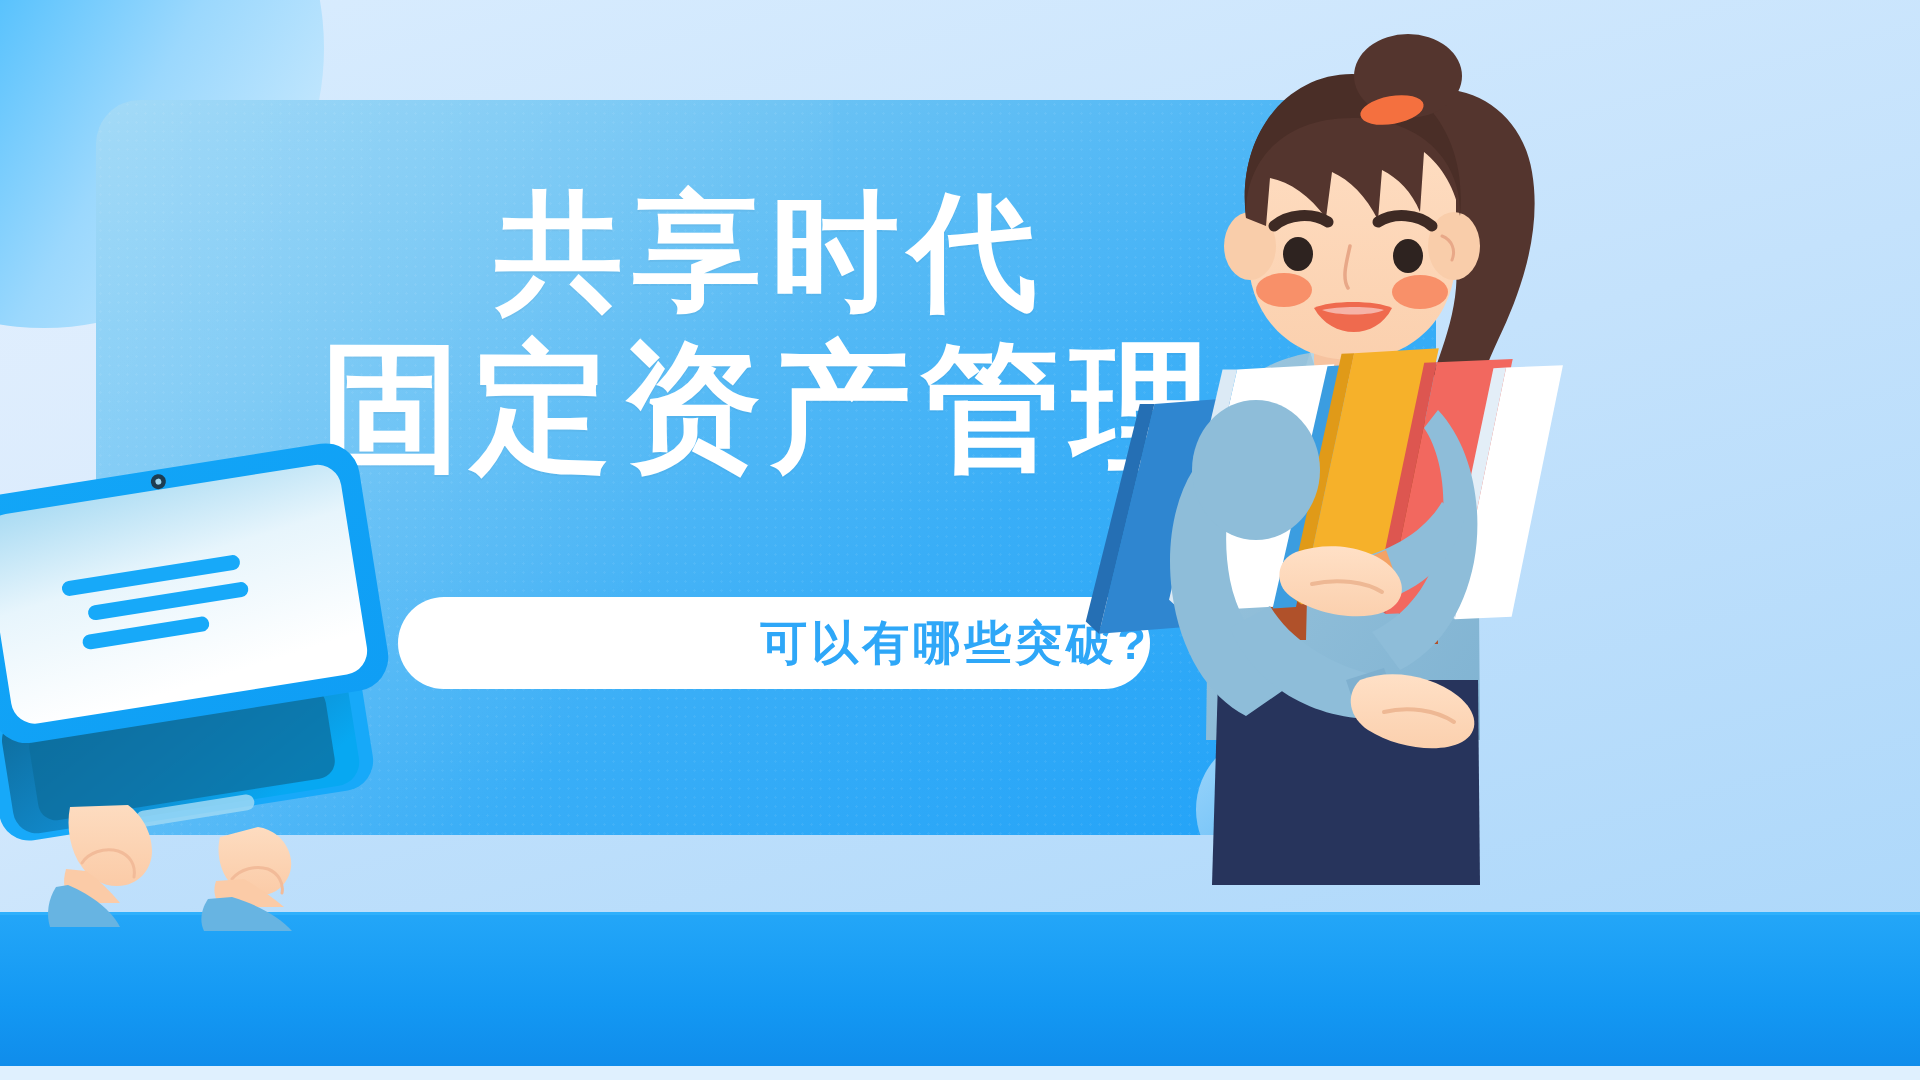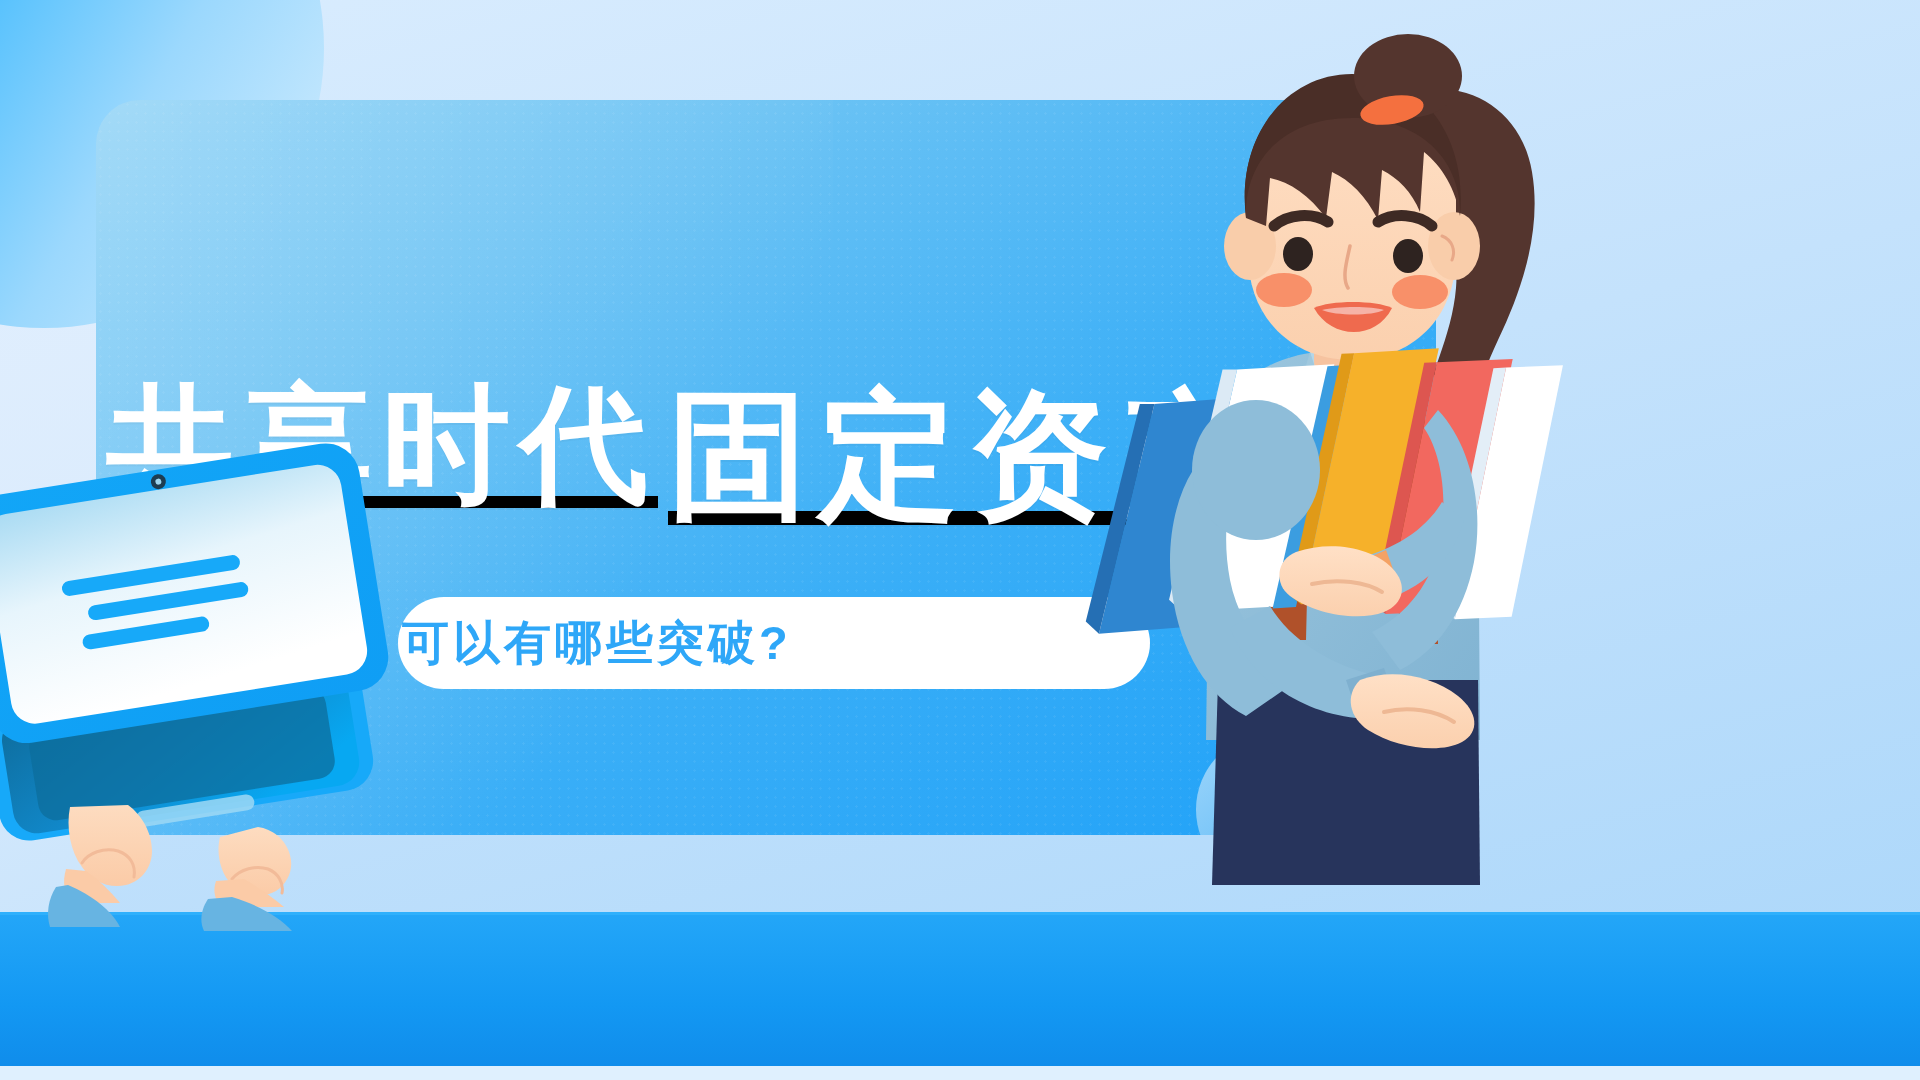--- a/index.html
+++ b/index.html
@@ -53,43 +53,42 @@
     opacity:.55;
   }
   .card-sheen {
     position:absolute; left:0; top:0; width:55%; height:100%;
     background:linear-gradient(120deg, rgba(255,255,255,.22), rgba(255,255,255,0) 72%);
   }
 
   
   .title-wrap {
     position:absolute; left:0; top:0; width:1340px; height:623px;
-    display:flex; align-items:center;
+    display:flex; flex-direction:column; align-items:center;
     padding-top:88px;
-    text-decoration:underline;
   }
   .title-line1, .title-line2 {
     color:#ffffff;
     font-weight:bold;
     letter-spacing:10px;
     text-indent:10px;
     line-height:1;
     white-space:nowrap;
     font-family:"Liberation Sans","DejaVu Sans",sans-serif;
     text-shadow:0 2px 0 rgba(0,0,0,.03);
   }
   .title-line1 { font-size:128px; margin-bottom:22px; }
   .title-line2 { font-size:140px; }
 
   .subtitle-pill {
     position:absolute; left:302px; top:497px;
     width:752px; height:92px;
     background:#ffffff;
     border-radius:46px;
-    display:flex; align-items:center; justify-content:flex-start;
+    display:flex; align-items:center; justify-content:flex-end;
   }
   .subtitle-text {
     color:#2ea7f8;
     font-size:47px;
     font-weight:bold;
     letter-spacing:4px;
     text-indent:4px;
     white-space:nowrap;
     font-family:"Liberation Sans","DejaVu Sans",sans-serif;
   }

